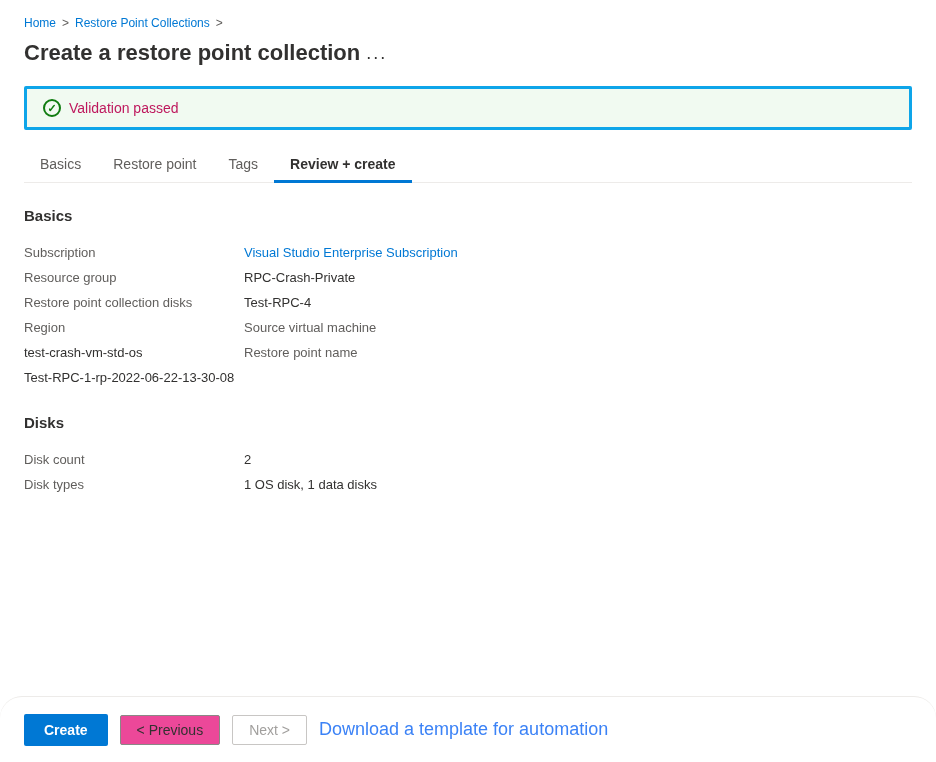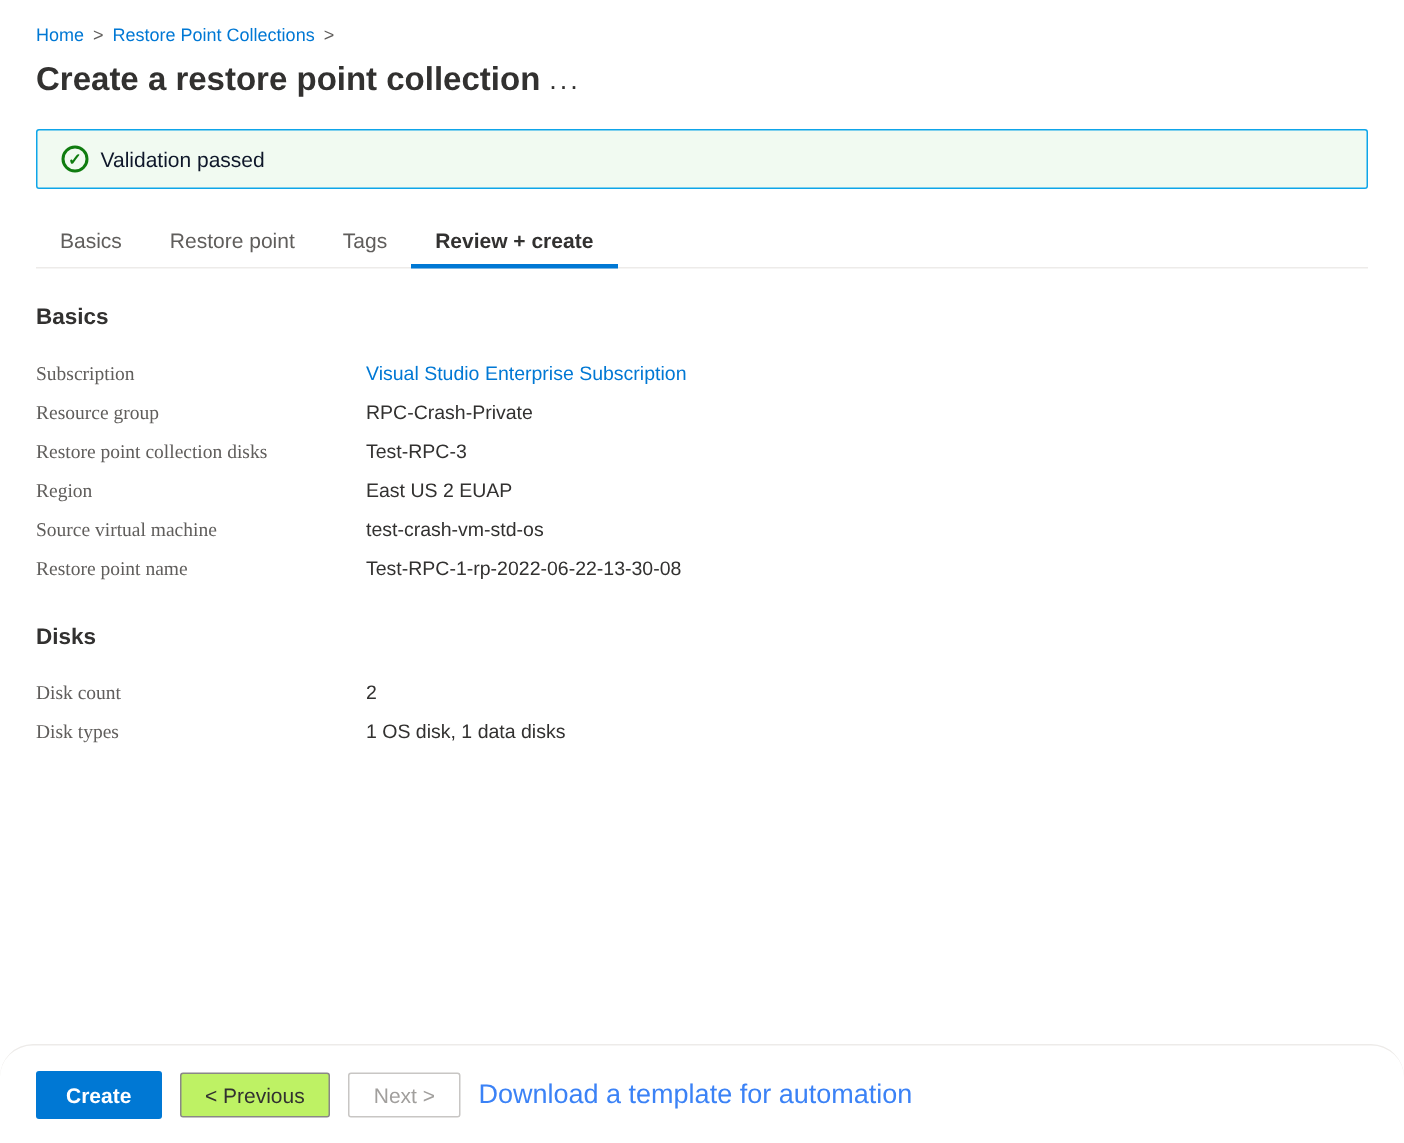--- a/index.html
+++ b/index.html
@@ -47,29 +47,29 @@
       border: none;
       cursor: pointer;
       font-size: 18px;
       color: #323130;
       padding: 2px 6px;
       border-radius: 2px;
       letter-spacing: 2px;
     }
     .validation-banner {
       background: #f1faf1;
-      border: 1px solid #0ea5e9;
+      border: 3px solid #0ea5e9;
       border-radius: 2px;
       padding: 10px 16px;
       display: flex;
       align-items: center;
       gap: 8px;
       margin-bottom: 18px;
       font-size: 14px;
-      color: #0f172a;
+      color: #be185d;
     }
     .check-icon {
       width: 18px;
       height: 18px;
       border-radius: 50%;
       border: 2px solid #107c10;
       display: flex;
       align-items: center;
       justify-content: center;
       flex-shrink: 0;
@@ -113,21 +113,20 @@
     .details-grid {
       display: grid;
       grid-template-columns: 220px 1fr;
       gap: 0;
       margin-bottom: 24px;
     }
     .detail-label {
       font-size: 13px;
       color: #605e5c;
       padding: 5px 0;
-      font-family: Liberation Serif, serif;
     }
     .detail-value {
       font-size: 13px;
       color: #323130;
       padding: 5px 0;
     }
     .detail-value.link {
       color: #0078d4;
       text-decoration: none;
       cursor: pointer;
@@ -145,21 +144,21 @@
       background: #0078d4;
       color: #fff;
       border: none;
       padding: 8px 20px;
       font-size: 14px;
       font-weight: 600;
       border-radius: 2px;
       cursor: pointer;
     }
     .btn-secondary {
-      background: #bef264;
+      background: #ec4899;
       color: #323130;
       border: 1px solid #8a8886;
       padding: 6px 16px;
       font-size: 14px;
       border-radius: 2px;
       cursor: pointer;
     }
     .btn-secondary:disabled {
       color: #a19f9d;
       border-color: #c8c6c4;
@@ -208,24 +207,23 @@
   <div>
     <div class="section-title">Basics</div>
     <div class="details-grid">
       <div class="detail-label">Subscription</div>
       <div class="detail-value link">Visual Studio Enterprise Subscription</div>
 
       <div class="detail-label">Resource group</div>
       <div class="detail-value">RPC-Crash-Private</div>
 
       <div class="detail-label">Restore point collection disks</div>
-      <div class="detail-value">Test-RPC-3</div>
+      <div class="detail-value">Test-RPC-4</div>
 
       <div class="detail-label">Region</div>
-      <div class="detail-value">East US 2 EUAP</div>
 
       <div class="detail-label">Source virtual machine</div>
       <div class="detail-value">test-crash-vm-std-os</div>
 
       <div class="detail-label">Restore point name</div>
       <div class="detail-value">Test-RPC-1-rp-2022-06-22-13-30-08</div>
     </div>
   </div>
 
   <div>

